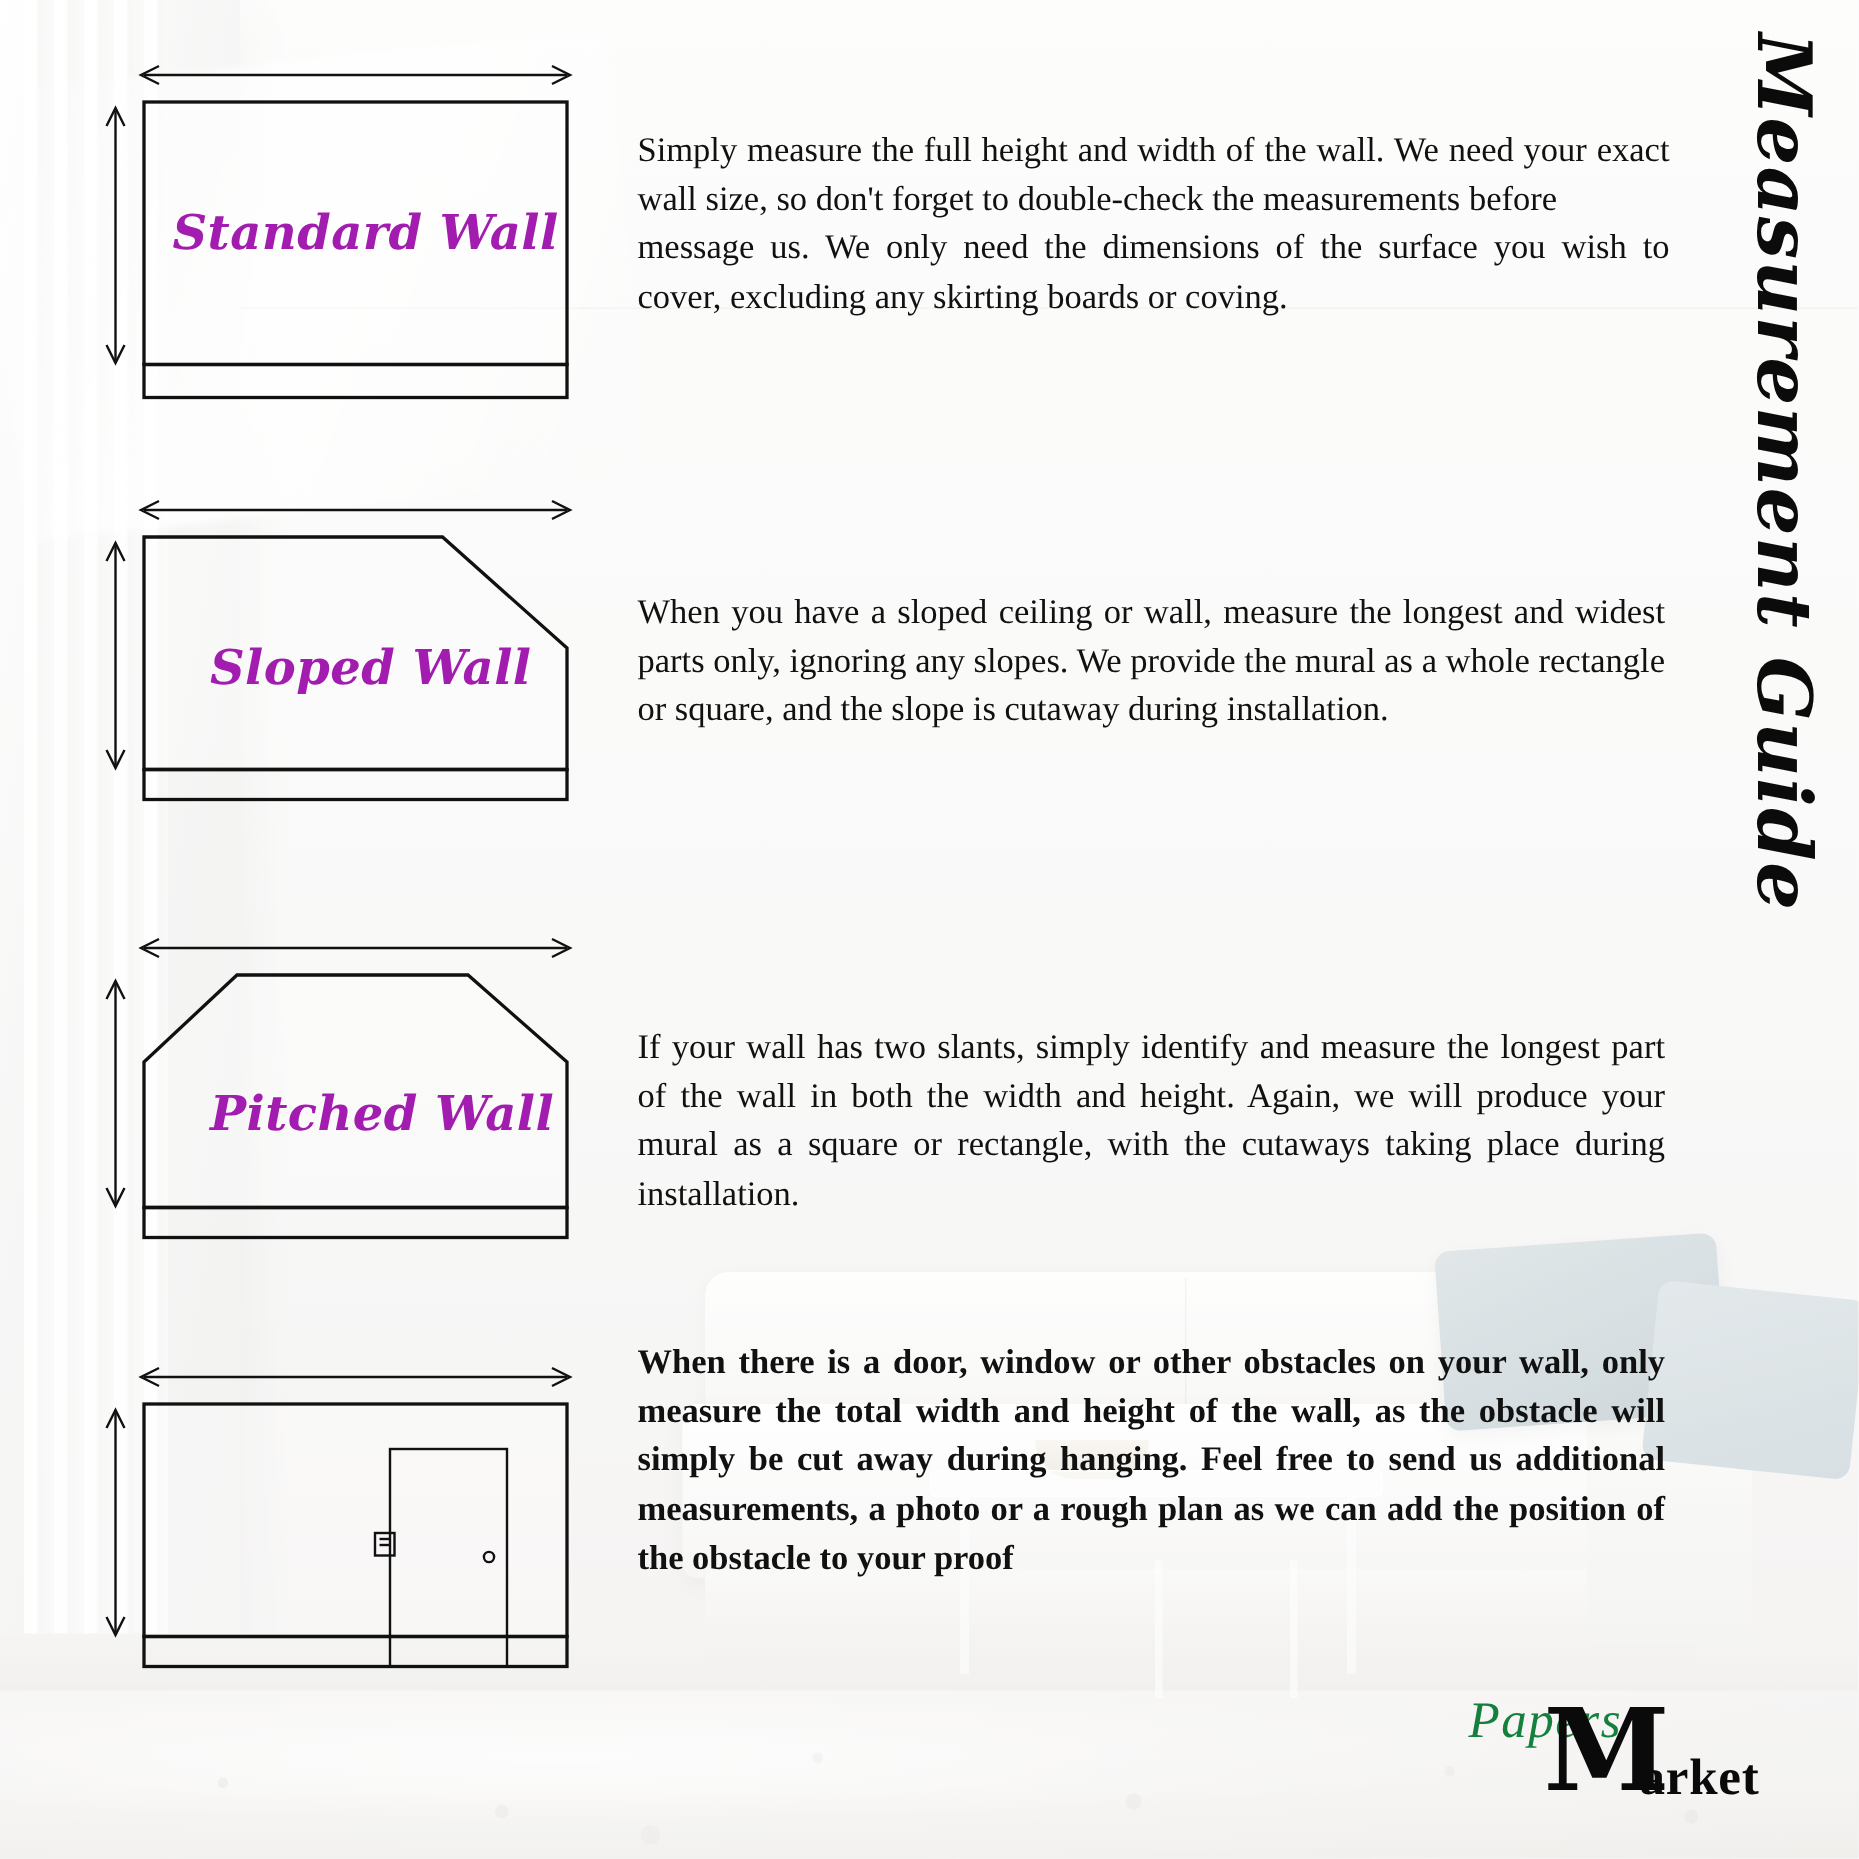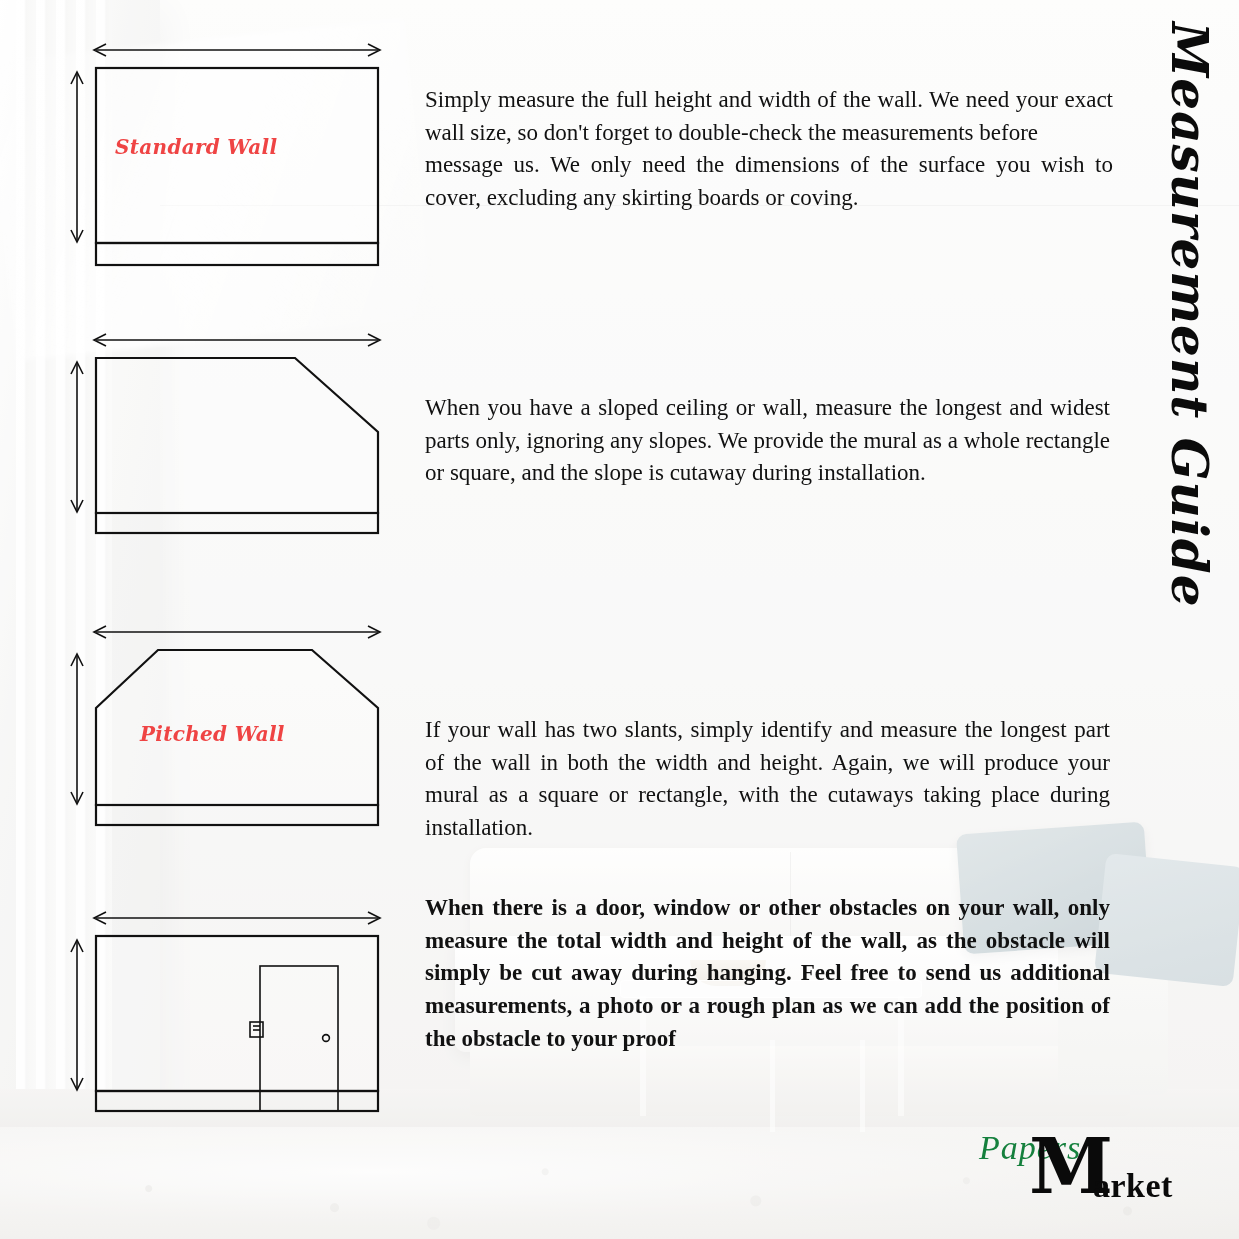--- a/index.html
+++ b/index.html
@@ -192,22 +192,22 @@
     line-height: 1.42;
     font-family: "Liberation Serif", serif;
     text-align: justify;
   }
 
   .wall-label {
     position: absolute;
     font-family: "DejaVu Serif", serif;
     font-style: italic;
     font-weight: bold;
-    font-size: 20px;
-    color: #ef4444;
+    font-size: 32px;
+    color: #a21caf;
     letter-spacing: 0.3px;
     line-height: 1.25;
   }
 
   
   .side-title {
     position: absolute;
     right: 6px;
     top: 22px;
     width: 120px;
@@ -336,41 +336,42 @@
         <g>
           <line class="stroke-thin" x1="17" y1="44" x2="17" y2="190"></line>
           <polyline class="stroke-thin" points="11,54 17,42 23,54"></polyline>
           <polyline class="stroke-thin" points="11,180 17,192 23,180"></polyline>
         </g>
 
         <polygon class="fill-faint" points="36,38 235,38 318,112 318,193 36,193"></polygon>
         <rect class="stroke" x="36" y="193" width="282" height="20"></rect>
       </svg>
     </div>
+    <div class="wall-label" style="left:140px; top:425px;">Sloped Wall</div>
     <div class="para" style="left:425px; top:392px; width:685px;">When you have a sloped ceiling or wall, measure the longest and widest parts only, ignoring any slopes. We provide the mural as a whole rectangle or square, and the slope is cutaway during installation.</div>
 
     <div class="diagram" style="left:60px; top:612px;">
       <svg width="340" height="235" viewBox="0 0 340 235">
         <g>
           <line class="stroke-thin" x1="36" y1="20" x2="318" y2="20"></line>
           <polyline class="stroke-thin" points="46,14 34,20 46,26"></polyline>
           <polyline class="stroke-thin" points="308,14 320,20 308,26"></polyline>
         </g>
         <g>
           <line class="stroke-thin" x1="17" y1="44" x2="17" y2="190"></line>
           <polyline class="stroke-thin" points="11,54 17,42 23,54"></polyline>
           <polyline class="stroke-thin" points="11,180 17,192 23,180"></polyline>
         </g>
 
         <polygon class="fill-faint" points="36,96 98,38 252,38 318,96 318,193 36,193"></polygon>
         <rect class="stroke" x="36" y="193" width="282" height="20"></rect>
       </svg>
     </div>
     <div class="wall-label" style="left:140px; top:722px;">Pitched Wall</div>
-    <div class="para" style="left:425px; top:682px; width:685px;margin-top:32px;">If your wall has two slants, simply identify and measure the longest part of the wall in both the width and height. Again, we will produce your mural as a square or rectangle, with the cutaways taking place during installation.</div>
+    <div class="para" style="left:425px; top:682px; width:685px;">If your wall has two slants, simply identify and measure the longest part of the wall in both the width and height. Again, we will produce your mural as a square or rectangle, with the cutaways taking place during installation.</div>
 
     <div class="diagram" style="left:60px; top:898px;">
       <svg width="340" height="235" viewBox="0 0 340 235">
         <g>
           <line class="stroke-thin" x1="36" y1="20" x2="318" y2="20"></line>
           <polyline class="stroke-thin" points="46,14 34,20 46,26"></polyline>
           <polyline class="stroke-thin" points="308,14 320,20 308,26"></polyline>
         </g>
         <g>
           <line class="stroke-thin" x1="17" y1="44" x2="17" y2="190"></line>

